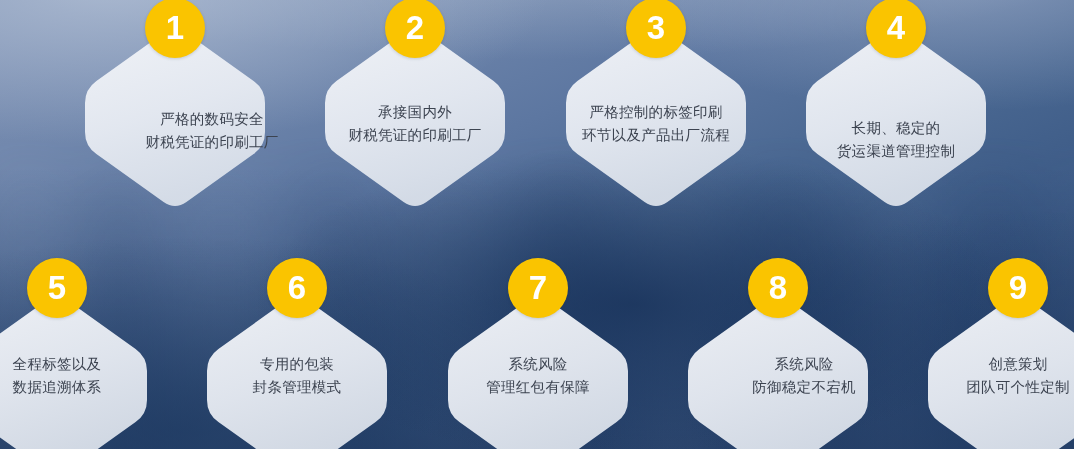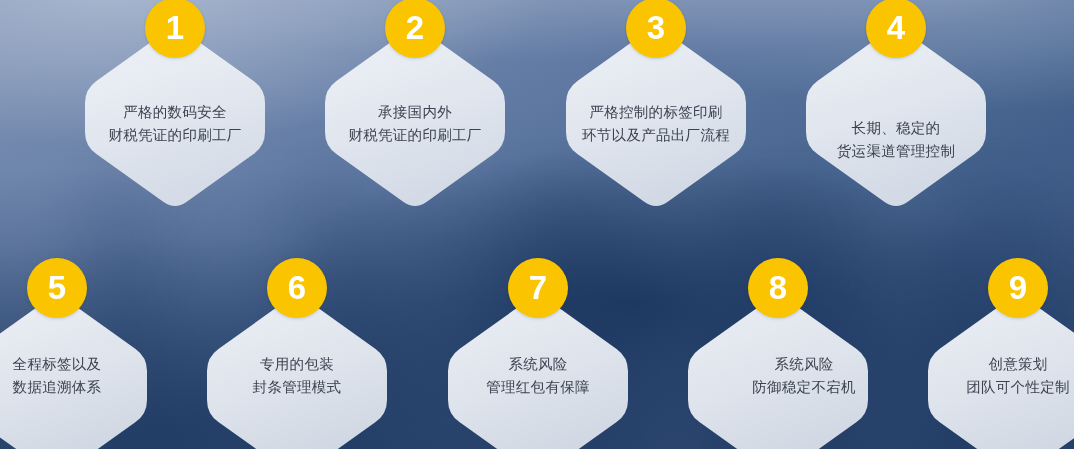--- a/index.html
+++ b/index.html
@@ -117,21 +117,21 @@
         <svg class="hex-shape" width="180" height="185" viewBox="0 0 180 185">
           <defs>
             <linearGradient id="hg0" x1="0" y1="0" x2="0.35" y2="1">
               <stop offset="0%" stop-color="#F2F4F8" stop-opacity="0.97"></stop>
               <stop offset="55%" stop-color="#E8ECF3" stop-opacity="0.95"></stop>
               <stop offset="100%" stop-color="#DDE3EC" stop-opacity="0.93"></stop>
             </linearGradient>
           </defs>
           <path d="M78.59,8.11 Q90.00,0.00 101.41,8.11 L168.59,55.89 Q180.00,64.00 180.00,78.00 L180.00,107.00 Q180.00,121.00 168.59,129.11 L101.41,176.89 Q90.00,185.00 78.59,176.89 L11.41,129.11 Q0.00,121.00 0.00,107.00 L0.00,78.00 Q0.00,64.00 11.41,55.89 Z" fill="url(#hg0)"></path>
         </svg>
-        <div class="hex-label" style="top: 76px;">
+        <div class="hex-label" style="top: 83px; margin-left: 37px;">
           <span class="ln">严格的数码安全</span>
           <span class="ln">财税凭证的印刷工厂</span>
         </div>
       </div>
       <div class="badge" style="left: 145px; top: -2px;">1</div>
       <div class="hex" style="left: 325px; top: 25px; height: 185px;">
         <svg class="hex-shape" width="180" height="185" viewBox="0 0 180 185">
           <defs>
             <linearGradient id="hg1" x1="0" y1="0" x2="0.35" y2="1">
               <stop offset="0%" stop-color="#F2F4F8" stop-opacity="0.97"></stop>

